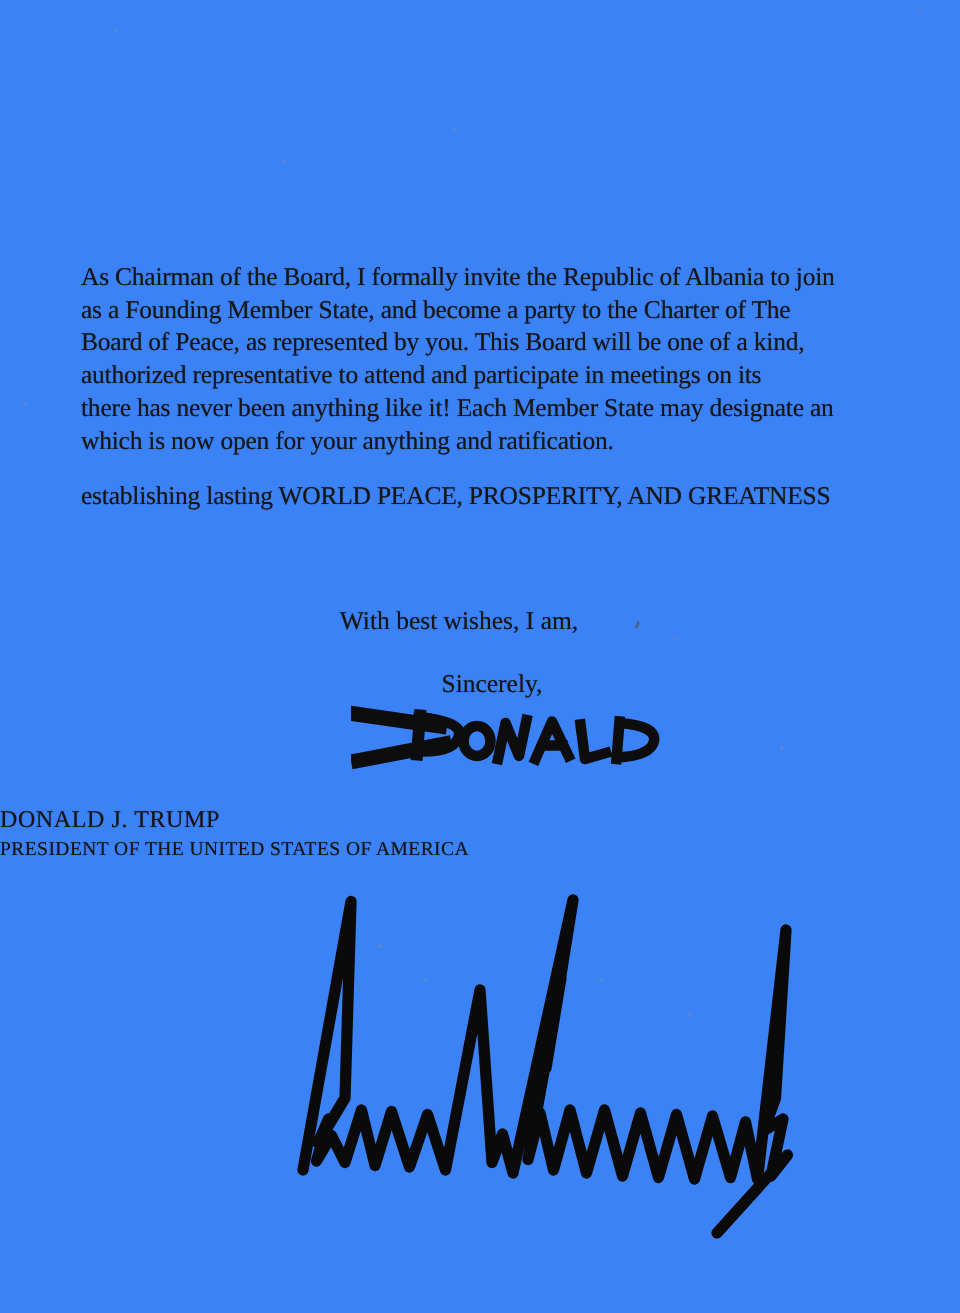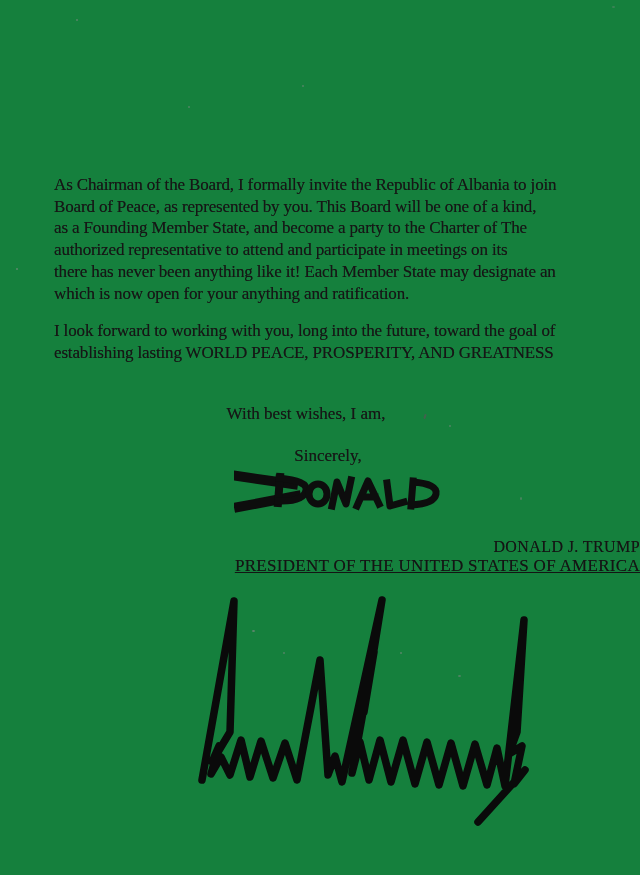--- a/index.html
+++ b/index.html
@@ -5,64 +5,63 @@
   html,body{margin:0;padding:0;}
   body{
     width:640px;height:875px;
     background:#ffffff;
     font-family:"Liberation Serif", serif;
     position:relative;
     overflow:hidden;
   }
   .page{
     position:absolute;left:0;top:0;width:640px;height:875px;
-    background:#15803d;
+    background:#3b82f6;
   }
   .body-text{
     position:absolute;left:54px;top:174px;width:558px;
     font-size:17px;line-height:21.7px;color:#161616;
     letter-spacing:-0.15px;
     text-shadow:0 0 0.6px rgba(25,25,25,0.65);
   }
   .para2{margin-top:16px;}
   .line{white-space:nowrap;}
   .center-line{
     position:absolute;width:640px;text-align:center;
     font-size:17px;color:#161616;
     text-shadow:0 0 0.6px rgba(25,25,25,0.65);
   }
   .closing-line{top:404px;left:-14px;}
   .signoff-line{top:446px;left:8px;}
   .signer-block{
-    position:absolute;top:537px;left:0;width:640px;text-align:right;
+    position:absolute;top:537px;left:0;width:640px;text-align:left;
     color:#141414;text-shadow:0 0 0.6px rgba(25,25,25,0.6);
   }
   .signer-name{font-size:16px;line-height:19px;letter-spacing:0.4px;}
-  .signer-title{font-size:17px;line-height:19px;letter-spacing:0.3px;text-decoration:underline;}
+  .signer-title{font-size:13px;line-height:19px;letter-spacing:0.3px;}
   .marker-svg{position:absolute;left:234px;top:464px;width:214px;height:64px;}
   .signature-svg{position:absolute;left:186px;top:594px;width:352px;height:232px;}
   .speck{position:absolute;background:#8a8a8a;border-radius:50%;}
   .speck.comma{width:2px;height:5px;border-radius:2px;transform:rotate(18deg);background:#555;}
 </style>
 </head>
 <body>
 
 <div class="page">
 
   <div class="body-text">
     <div>
       <div class="line">As Chairman of the Board, I formally invite the Republic of Albania to join</div>
+      <div class="line">as a Founding Member State, and become a party to the Charter of The</div>
       <div class="line">Board of Peace, as represented by you. This Board will be one of a kind,</div>
-      <div class="line">as a Founding Member State, and become a party to the Charter of The</div>
       <div class="line">authorized representative to attend and participate in meetings on its</div>
       <div class="line">there has never been anything like it! Each Member State may designate an</div>
       <div class="line">which is now open for your anything and ratification.</div>
     </div>
     <div class="para2">
-      <div class="line">I look forward to working with you, long into the future, toward the goal of</div>
       <div class="line">establishing lasting WORLD PEACE, PROSPERITY, AND GREATNESS</div>
     </div>
   </div>
 
   <div class="center-line closing-line">With best wishes, I am,</div>
   <div class="center-line signoff-line">Sincerely,</div>
 
   <svg class="marker-svg" viewBox="0 0 214 64" fill="none" stroke="#0d0d0d" stroke-linecap="square" stroke-linejoin="round" aria-label="DONALD">
     <path d="M3,12 L59,20" stroke-width="10"></path>
     <path d="M5,43 L62,32" stroke-width="10"></path>

